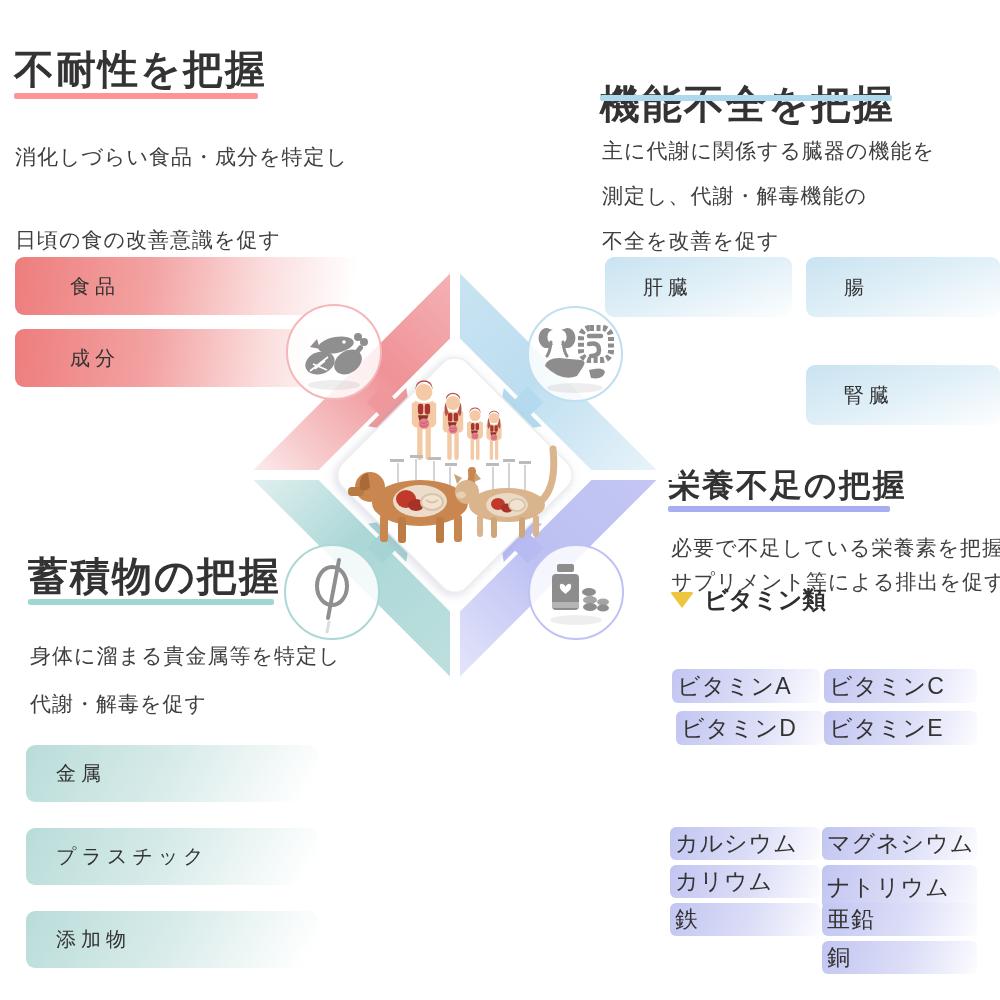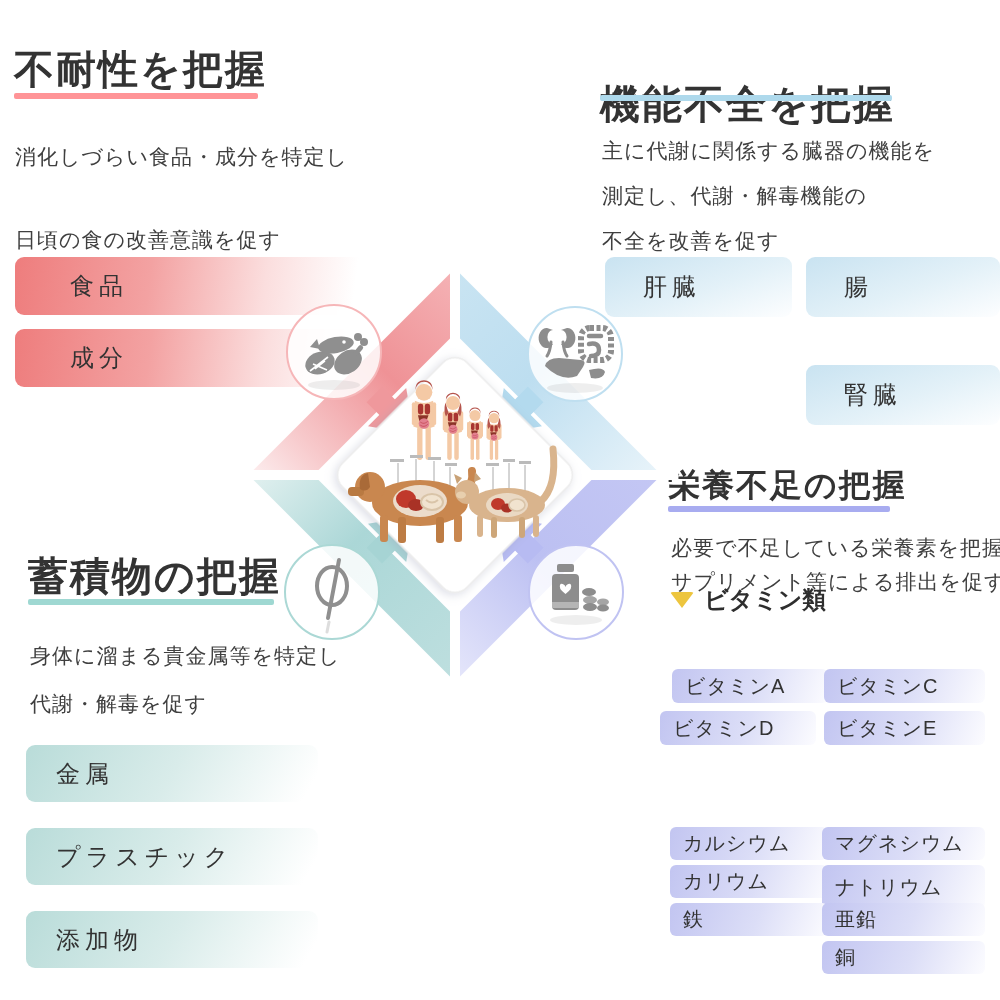--- a/index.html
+++ b/index.html
@@ -4,25 +4,25 @@
 <style>
   html,body{margin:0;padding:0;background:#fff;}
   .canvas{position:relative;width:1000px;height:1000px;background:#fff;overflow:hidden;
           font-family:"Liberation Sans","DejaVu Sans",sans-serif;color:#333;border-radius:29px;}
   .abs{position:absolute;}
   .sec-title{font-size:40px;font-weight:bold;letter-spacing:2px;color:#333;white-space:nowrap;}
   .sec-title.small{font-size:32px;}
   .underline{height:6px;border-radius:2px;}
   .desc{font-size:21px;color:#3f3f3f;line-height:47px;white-space:nowrap;letter-spacing:1px;}
   .desc.small{font-size:21px;line-height:34px;}
-  .bar{border-radius:9px;font-size:24px;letter-spacing:5px;color:#333;display:flex;align-items:center;white-space:nowrap;}
+  .bar{border-radius:9px;font-size:20px;letter-spacing:5px;color:#333;display:flex;align-items:center;white-space:nowrap;}
   .bar.pink{background:linear-gradient(97deg,#ee7d7d 0%,#f3a2a2 38%,#fbdede 70%,rgba(255,255,255,0) 95%);padding-left:55px;width:300px;height:58px;}
   .bar.blue{background:linear-gradient(160deg,#c9e3f1 0%,#e3f1f8 55%,#fdfeff 100%);padding-left:38px;height:60px;}
   .bar.teal{background:linear-gradient(120deg,#b9dcd9 0%,#d9ecea 50%,rgba(255,255,255,0) 95%);padding-left:30px;width:262px;height:57px;}
-  .chip{border-radius:6px;font-size:20px;letter-spacing:1px;color:#333;display:flex;align-items:center;padding-left:13px;
+  .chip{border-radius:6px;font-size:23px;letter-spacing:1px;color:#333;display:flex;align-items:center;padding-left:5px;
         background:linear-gradient(110deg,#c2c5f1 0%,#dcdef7 55%,#fcfcff 100%);height:34px;white-space:nowrap;}
   .cat-label{display:flex;align-items:center;gap:10px;font-size:24px;font-weight:bold;color:#2e2e2e;}
   .tri{width:0;height:0;border-left:12px solid transparent;border-right:12px solid transparent;border-top:16px solid #edc53e;border-radius:3px;}
   .tri.green{border-top-color:#5fba88;}
 </style>
 </head>
 <body>
 
 <div class="canvas">
 
@@ -54,21 +54,21 @@
   <div class="abs underline" style="left:668px;top:506px;width:222px;background:#a8acf0;"></div>
   <div class="abs desc small" style="left:671px;top:531px;">必要で不足している栄養素を把握し</div>
   <div class="abs desc small" style="left:671px;top:565px;">サプリメント等による排出を促す</div>
 
   <div class="abs cat-label" style="left:670px;top:584px;">
     <span class="tri"></span>
     <span>ビタミン類</span>
   </div>
   <div class="abs chip" style="left:672px;top:669px;width:143px;">ビタミンA</div>
   <div class="abs chip" style="left:824px;top:669px;width:148px;">ビタミンC</div>
-  <div class="abs chip" style="left:660px;top:711px;width:143px;text-align:center;">ビタミンD</div>
+  <div class="abs chip" style="left:676px;top:711px;width:143px;text-align:center;">ビタミンD</div>
   <div class="abs chip" style="left:824px;top:711px;width:148px;">ビタミンE</div>
 
   <div class="abs chip" style="left:670px;top:827px;width:145px;height:33px;">カルシウム</div>
   <div class="abs chip" style="left:822px;top:827px;width:150px;height:33px;">マグネシウム</div>
   <div class="abs chip" style="left:670px;top:865px;width:145px;height:33px;">カリウム</div>
   <div class="abs chip" style="left:822px;top:865px;width:150px;height:44px;">ナトリウム</div>
   <div class="abs chip" style="left:670px;top:903px;width:145px;height:33px;">鉄</div>
   <div class="abs chip" style="left:822px;top:903px;width:150px;height:33px;">亜鉛</div>
   <div class="abs chip" style="left:822px;top:941px;width:150px;height:33px;">銅</div>
 

